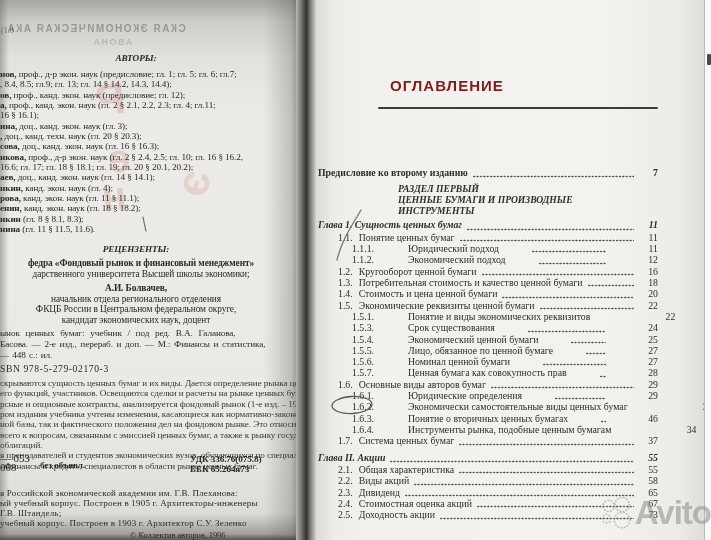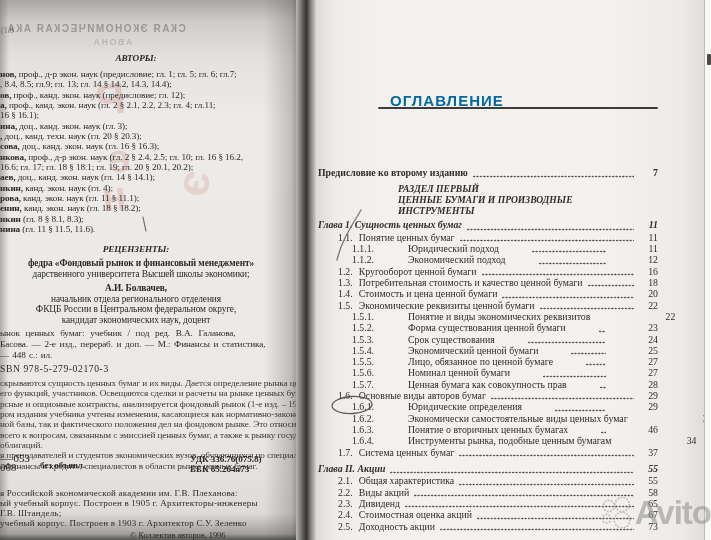--- a/index.html
+++ b/index.html
@@ -34,22 +34,22 @@
   
   .gutter{position:absolute;left:296px;top:0;width:20px;height:540px;
     background:linear-gradient(90deg,#bbb9b5 0,#6b6963 30%,#343330 52%,#7d7c78 72%,#d3d1cd 100%);}
 
   
   .right-page{position:absolute;left:316px;top:0;width:388px;height:540px;
     background:linear-gradient(90deg,#dddbd7 0,#efede9 5%,#f3f1ed 16%,#f4f2ee 74%,#edebe7 94%,#dfddd9 100%);}
   .right-edge{position:absolute;left:704px;top:0;width:7px;height:540px;background:#f8f8f6;border-left:1px solid #bdbbb7;}
   .edge-notch{position:absolute;left:707px;top:54px;width:4px;height:11px;background:#4a4946;border-radius:1px;}
 
-  .toc-heading{position:absolute;left:390px;top:92px;font-family:"Liberation Sans","DejaVu Sans",sans-serif;
-    font-weight:bold;font-size:15px;letter-spacing:1px;color:#0369a1;}
+  .toc-heading{position:absolute;left:390px;top:77px;font-family:"Liberation Sans","DejaVu Sans",sans-serif;
+    font-weight:bold;font-size:15px;letter-spacing:1px;color:#7f1d1d;}
   .toc-rule{position:absolute;left:378px;top:107px;width:280px;height:2px;background:#3d3c3a;border-radius:1px;}
 
   .toc{position:absolute;left:318px;top:167px;width:340px;font-size:9.8px;color:#2e2d2b;}
   .toc-row{display:flex;align-items:baseline;line-height:11.3px;white-space:nowrap;}
   .toc-row.entry0{font-weight:bold;line-height:12px;margin-bottom:5px;}
   .toc-row.chapter{font-weight:bold;font-style:italic;line-height:12.5px;margin-top:3px;font-family:Liberation Serif, serif;}
   .toc-row.chapter2{font-weight:bold;font-style:italic;line-height:12.5px;margin-top:5px;}
   .toc-row.e1{padding-left:20px;}
   .toc-row.e2{padding-left:34px;gap:28px;}
   .toc-row .num{margin-right:6px;}
@@ -205,26 +205,20 @@
         <span class="ld"></span>
         <span class="pg">22</span>
       </div>
       <div class="toc-row e2">
         <span class="num">1.5.1.</span>
         <span class="ttl">Понятие и виды экономических реквизитов</span>
         <span class="ld"></span>
         <span class="pg">22</span>
       </div>
       <div class="toc-row e2">
-        <span class="num">1.5.2.</span>
-        <span class="ttl">Форма существования ценной бумаги</span>
-        <span class="ld"></span>
-        <span class="pg">23</span>
-      </div>
-      <div class="toc-row e2">
         <span class="num">1.5.3.</span>
         <span class="ttl">Срок существования</span>
         <span class="ld"></span>
         <span class="pg">24</span>
       </div>
       <div class="toc-row e2">
         <span class="num">1.5.4.</span>
         <span class="ttl">Экономический ценной бумаги</span>
         <span class="ld"></span>
         <span class="pg">25</span>

